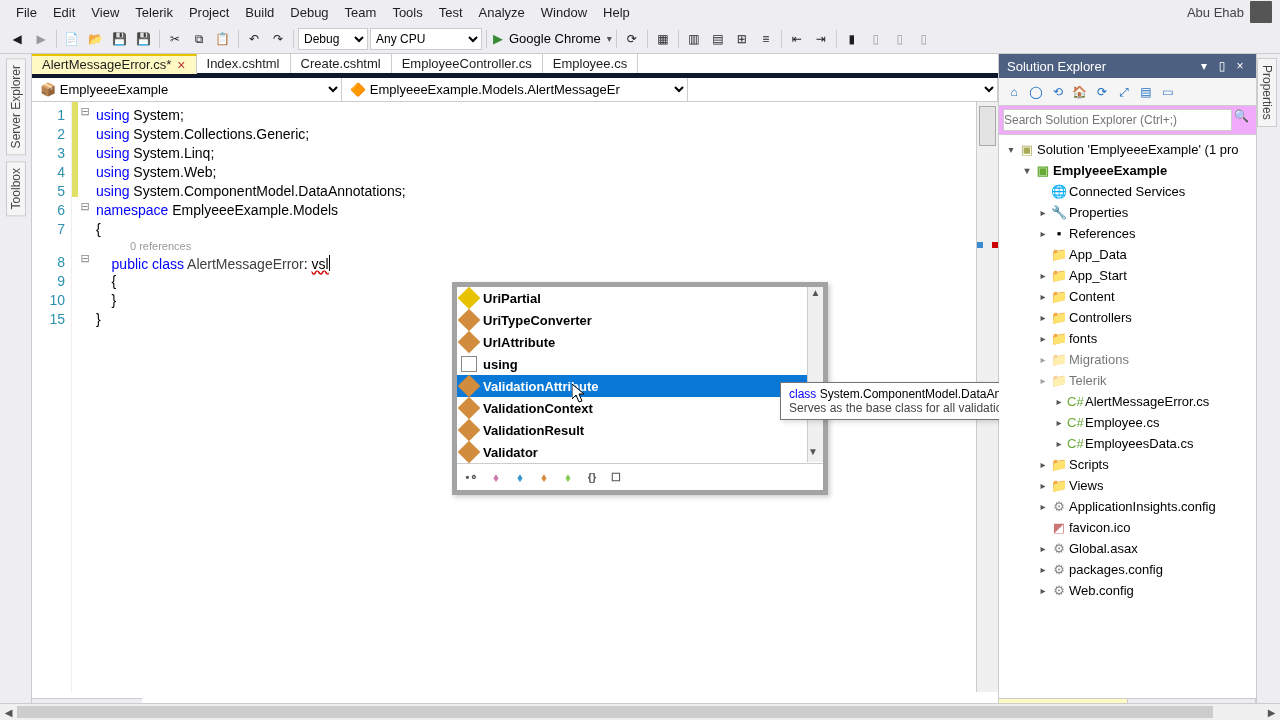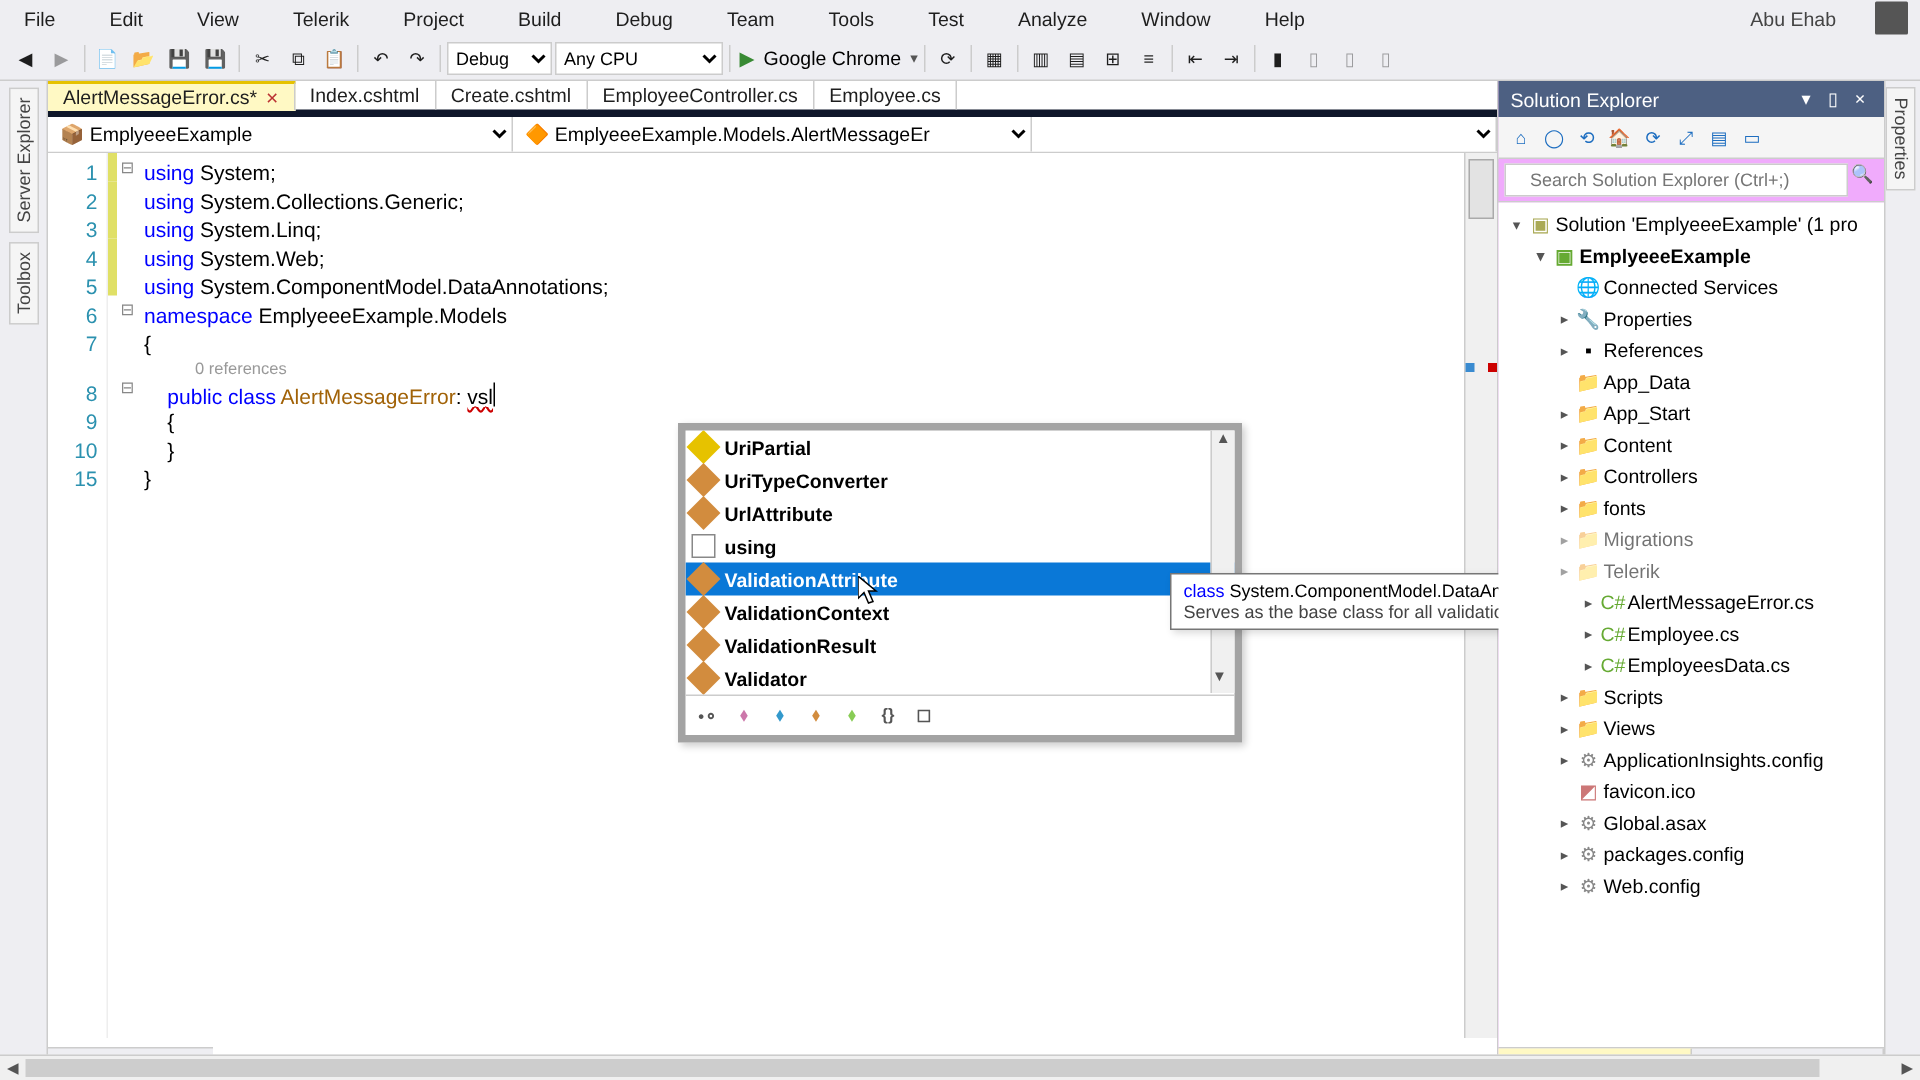--- a/index.html
+++ b/index.html
@@ -1,18 +1,18 @@
 <!DOCTYPE html>
 <html><head>
 <meta charset="utf-8">
 <style>
   * { margin: 0; padding: 0; box-sizing: border-box; font-family: "Segoe UI", Arial, sans-serif; }
   body { background: #eeeef2; font-size: 12px; overflow: hidden; width: 1280px; height: 720px; }
 
-  .menubar { display: flex; align-items: center; height: 24px; background: #eeeef2; padding: 0 8px; gap: 20px; }
+  .menubar { display: flex; align-items: center; height: 24px; background: #eeeef2; padding: 0 8px; }
   .menubar .menu-item { padding: 2px 8px; color: #1e1e1e; font-size: 13px; cursor: default; }
   .menubar .spacer { flex: 1; }
   .menubar .user { font-size: 13px; color: #444; margin-right: 6px; }
   .menubar .avatar { width: 22px; height: 22px; background: #555; border-radius: 1px; }
 
   .toolbar { display: flex; align-items: center; height: 30px; background: #eeeef2; border-bottom: 1px solid #ccc; padding: 0 6px; gap: 2px; }
   .toolbar .btn { width: 22px; height: 22px; display: flex; align-items: center; justify-content: center; color: #1e1e1e; border: 1px solid transparent; }
   .toolbar .sep { width: 1px; height: 18px; background: #ccc; margin: 0 2px; }
   .toolbar select { height: 22px; border: 1px solid #ccc; background: #fff; font-size: 12px; padding: 0 1px; }
   .toolbar .cfg { width: 70px; }
@@ -37,21 +37,21 @@
   .gutter { width: 40px; text-align: right; padding: 4px 6px 0 0; color: #2b91af; font-family: Consolas, monospace; font-size: 14px; background: #fff; border-right: 1px solid #eee; }
   .gutter div { height: 19px; line-height: 19px; }
   .change-bar { width: 6px; background: #fff; }
   .change-bar .mod { height: 19px; background: #e0e066; }
   .change-bar .add { height:19px; }
   .fold-bar { width: 14px; background:#fff; }
   .fold-bar .box { height:19px; display:flex; align-items:center; justify-content:center; color:#888; font-size:11px; }
   .code { flex: 1; padding: 4px 0 0 4px; font-family: Consolas, monospace; font-size: 14px; position: relative; }
   .code-line { height: 19px; line-height: 19px; white-space: pre; color: #000; }
   .kw { color: #0000ff; }
-  .type { color: #a16207; }
+  .type { color: #404040; }
   .codelens { color:#999; font-size:11px; height:14px; line-height:14px; }
   .err-underline { text-decoration: underline wavy #c00; }
   .caret { position: absolute; width: 1px; height: 16px; background: #000; }
 
   .mini-map { width: 22px; border-left: 1px solid #ccc; background: #f0f0f0; position: relative; }
   .mini-map .viewport { position:absolute; top:4px; left:2px; right:2px; height:40px; border:1px solid #aaa; background:rgba(200,200,200,0.3); }
   .mini-map .red-dot { position:absolute; top:140px; right:0; width:6px; height:6px; background:#c00; }
   .mini-map .blue-dot { position:absolute; top:140px; left:0; width:6px; height:6px; background:#3a8bd0; }
 
   
@@ -76,21 +76,21 @@
   .zoom-bar { position:absolute; bottom:0; left:0; height:22px; display:flex; align-items:center; background:#eeeef2; padding:0 4px; gap:4px; font-size:12px; border-top:1px solid #ccc; width: 110px; }
 
   
   .solution-panel { width: 258px; background:#f0abfc; border-left:1px solid #ccc; display:flex; flex-direction:column; }
   .solution-panel .title { background:#4d6082; color:#fff; font-size:13px; height:24px; display:flex; align-items:center; padding:0 8px; }
   .solution-panel .title .spacer { flex:1; }
   .solution-panel .title .tbtn { width:16px; text-align:center; color:#fff; font-size:12px; margin-left:2px;}
   .solution-panel .tool-row { display:flex; gap:4px; padding:4px 6px; border-bottom:1px solid #ccc; background:#f5f5f5; height:28px; align-items:center; }
   .solution-panel .tool-row .ico { width:18px; height:18px; display:flex; align-items:center; justify-content:center; color:#1e6ec0; }
   .solution-panel .search { display:flex; padding:3px 4px; border-bottom:1px solid #ccc; }
-  .solution-panel .search input { flex:1; border:1px solid #ccc; height:22px; padding:0 16px; font-size:12px; }
+  .solution-panel .search input { flex:1; border:1px solid #ccc; height:22px; padding:0 0; font-size:12px; }
   .solution-panel .tree { flex:1; overflow:hidden; background:#fff; font-size:13px; padding-top:4px; position:relative; }
   .tree-row { display:flex; align-items:center; height:21px; padding-left:6px; gap:2px; }
   .tree-row.bold { font-weight:600; }
   .tree-row .exp { width:12px; color:#555; font-size:10px; text-align:center; }
   .tree-row .fi { width:16px; text-align:center; }
   .tree-row .sln { color:#aa5; }
   .tree-row .csproj { color:#6a3; }
   .tree-row .folder { color:#d9a449; }
   .tree-row .file-cs { color:#6a3; }
   .tree-row .file-conf { color:#888; }

